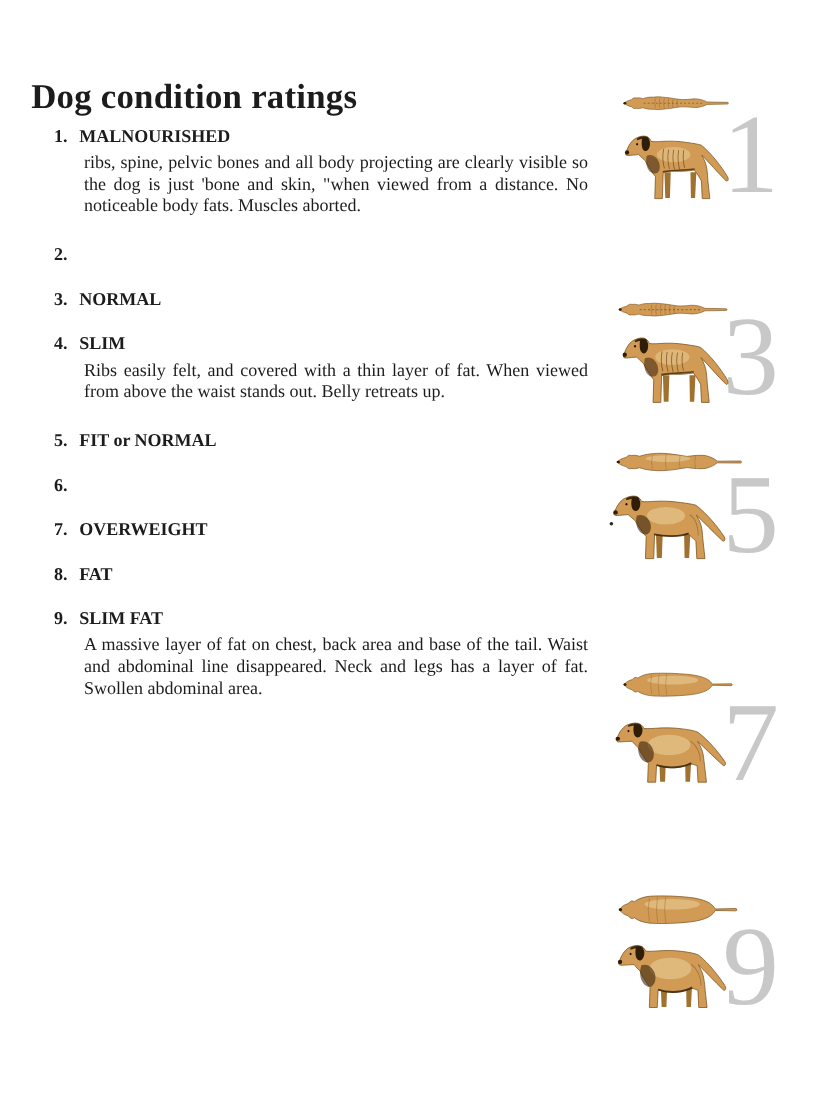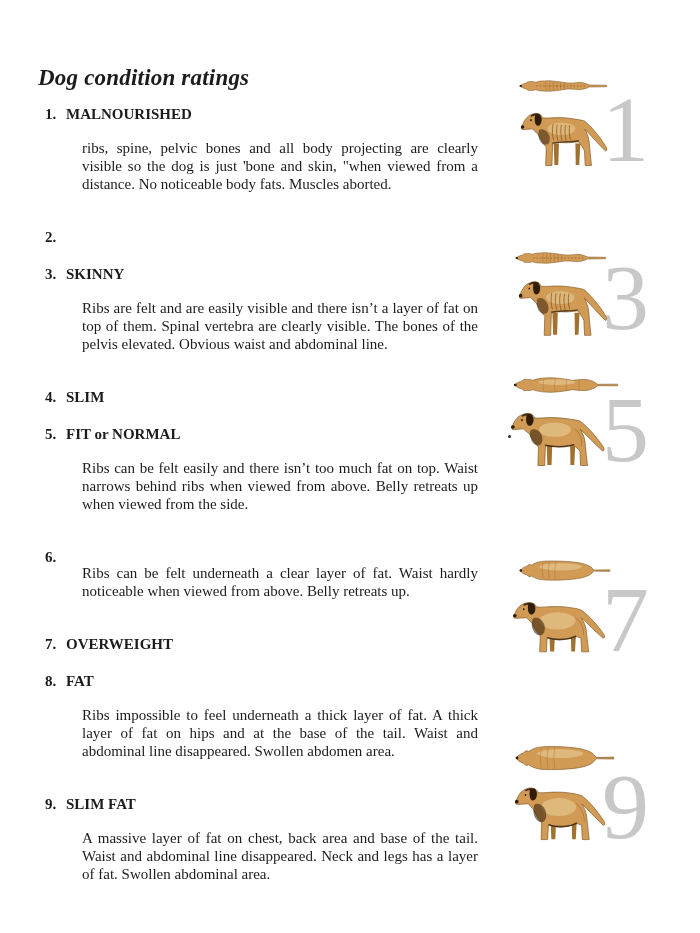--- a/index.html
+++ b/index.html
@@ -1,32 +1,32 @@
 <!DOCTYPE html>
 <html><head>
 <meta charset="utf-8">
 <style>
   html,body { margin:0; padding:0; background:#ffffff; }
   .page {
     position:relative; width:700px; height:933px; background:#ffffff;
     font-family:"Liberation Serif", serif; color:#1c1c1c; overflow:hidden;
   }
   .title {
-    position:absolute; left:38px; top:65px; margin:0;
-    font-size:23px; font-weight:bold; letter-spacing:0.2px;font-style:italic;
+    position:absolute; left:26px; top:65px; margin:0;
+    font-size:29px; font-weight:bold; letter-spacing:0.2px;
   }
   .content { position:absolute; left:38px; top:105px; width:456px; }
   .item { display:flex; margin:0 0 19px 0; }
   .num {
     flex:0 0 28px; width:28px; box-sizing:border-box; padding-left:7px;
     font-weight:bold; font-size:15px; line-height:18px;
   }
   .itxt { flex:1 1 auto; min-width:0;font-family:Liberation Serif, serif; }
   .head { font-weight:bold; font-size:15px; line-height:18px; }
-  .body { margin:16px; font-size:15px; line-height:18px; text-align:justify; }
+  .body { margin:4px; font-size:15px; line-height:18px; text-align:justify; }
   .figs { position:absolute; left:0; top:0; width:700px; height:933px; pointer-events:none; }
   .fig { position:absolute; left:506px; width:150px; height:112px; }
   .fig .numeral {
     position:absolute; left:96px; z-index:0;
     font-family:"Liberation Serif", serif; font-size:94px; line-height:68px;
     color:#c8c8c8;
   }
   .fig svg { position:absolute; z-index:1; }
   .speck { position:absolute; left:508px; top:435px; width:3px; height:3px;
     border-radius:50%; background:#2c2c2c; }
@@ -178,54 +178,51 @@
       </div>
     </div>
     <div class="item">
       <span class="num">2.</span>
       <div class="itxt">
       </div>
     </div>
     <div class="item">
       <span class="num">3.</span>
       <div class="itxt">
-        <div class="head">SKINNY</div>
-        <p class="body">Ribs are felt and are easily visible and there isn’t a layer of fat on top of them. Spinal vertebra are clearly visible. The bones of the pelvis elevated. Obvious waist and abdominal line.</p>
+        <div class="head">NORMAL</div>
       </div>
     </div>
     <div class="item">
       <span class="num">4.</span>
       <div class="itxt">
         <div class="head">SLIM</div>
+        <p class="body">Ribs easily felt, and covered with a thin layer of fat. When viewed from above the waist stands out. Belly retreats up.</p>
       </div>
     </div>
     <div class="item">
       <span class="num">5.</span>
       <div class="itxt">
         <div class="head">FIT or NORMAL</div>
-        <p class="body">Ribs can be felt easily and there isn’t too much fat on top. Waist narrows behind ribs when viewed from above. Belly retreats up when viewed from the side.</p>
       </div>
     </div>
     <div class="item">
       <span class="num">6.</span>
       <div class="itxt">
-        <p class="body">Ribs can be felt underneath a clear layer of fat. Waist hardly noticeable when viewed from above. Belly retreats up.</p>
       </div>
     </div>
     <div class="item">
       <span class="num">7.</span>
       <div class="itxt">
         <div class="head">OVERWEIGHT</div>
       </div>
     </div>
     <div class="item">
       <span class="num">8.</span>
       <div class="itxt">
         <div class="head">FAT</div>
-        <p class="body">Ribs impossible to feel underneath a thick layer of fat. A thick layer of fat on hips and at the base of the tail. Waist and abdominal line disappeared. Swollen abdomen area.</p>
       </div>
     </div>
     <div class="item">
       <span class="num">9.</span>
       <div class="itxt">
         <div class="head">SLIM FAT</div>
         <p class="body">A massive layer of fat on chest, back area and base of the tail. Waist and abdominal line disappeared. Neck and legs has a layer of fat. Swollen abdominal area.</p>
       </div>
     </div>
   </div>

